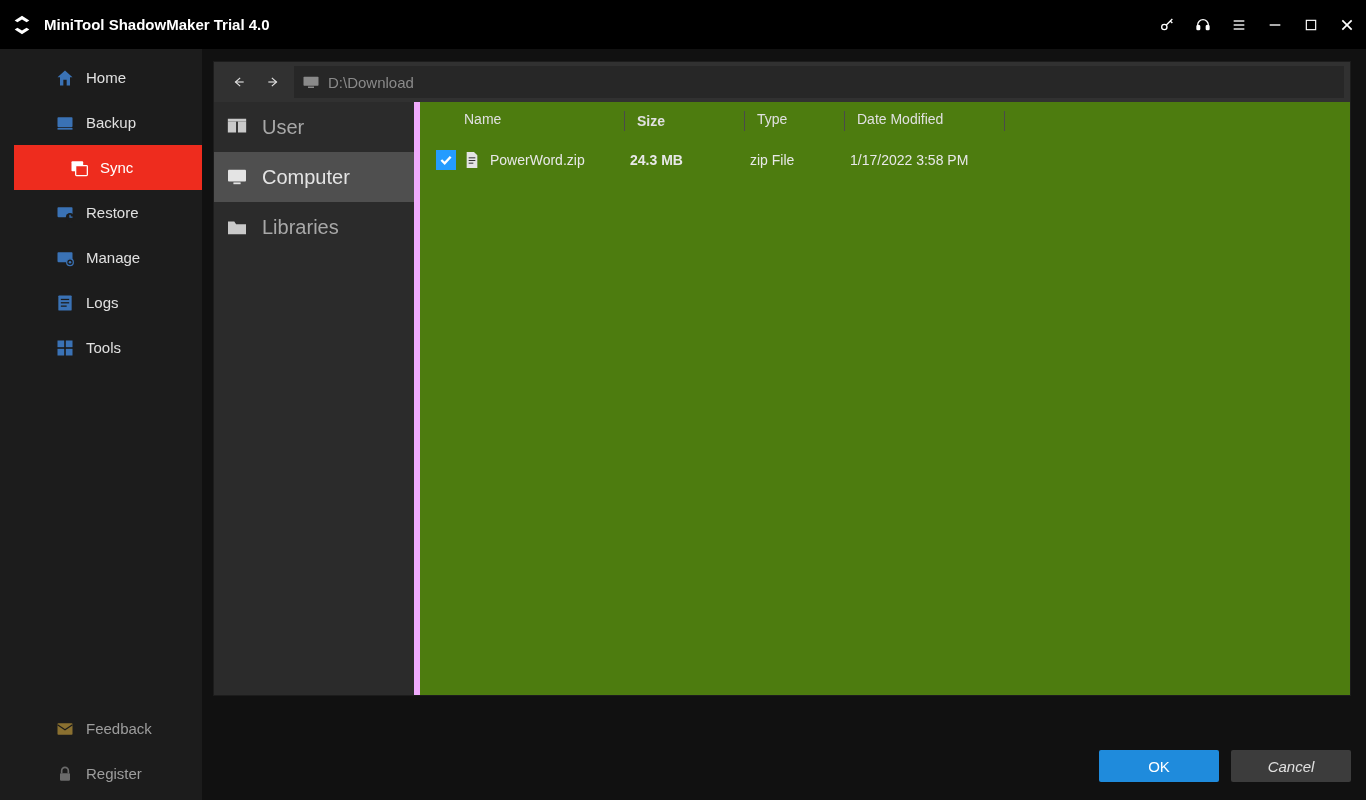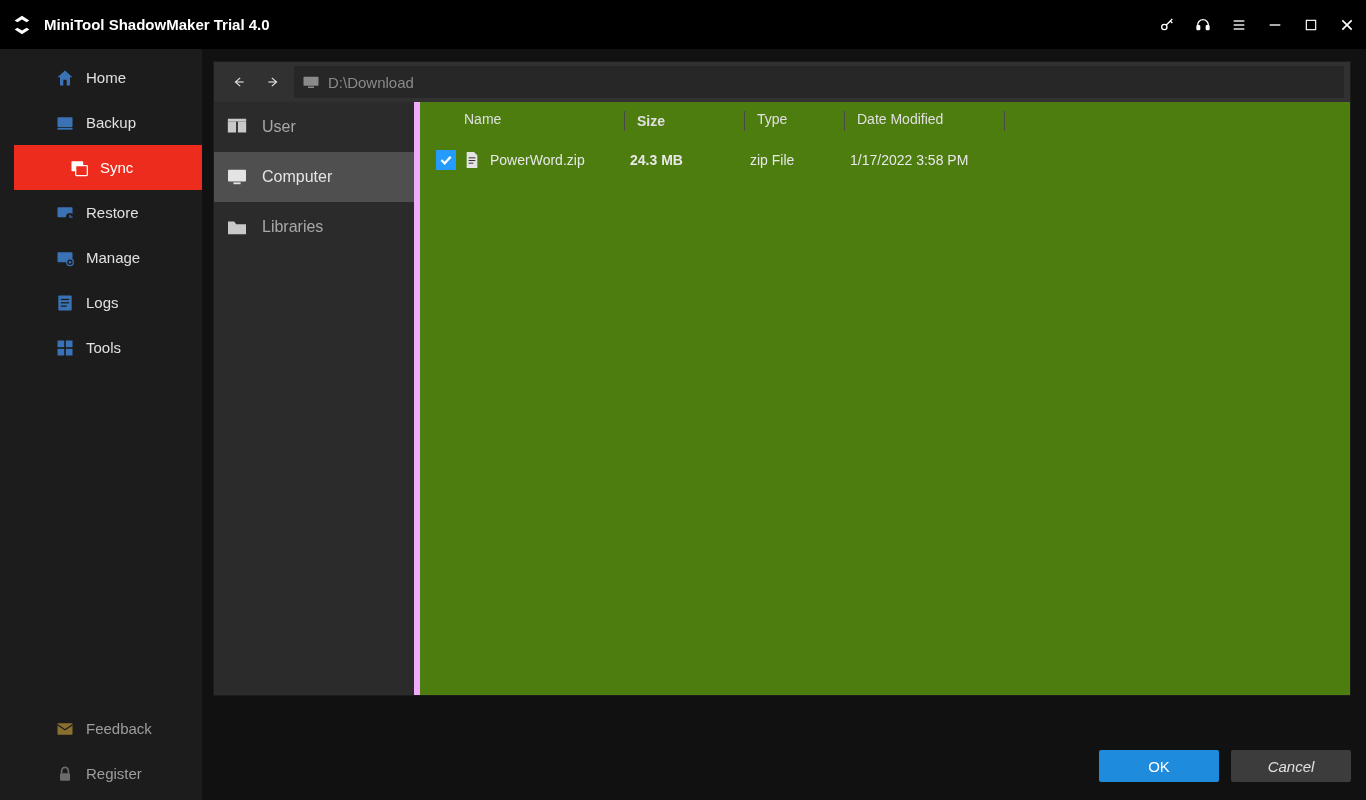--- a/index.html
+++ b/index.html
@@ -29,21 +29,21 @@
   .main { flex:1; background:#111; position:relative; }
   .browser { position:absolute; left:11px; top:12px; right:15px; bottom:104px; background:#313131; border:1px solid #1c1c1c; display:flex; flex-direction:column; }
   
   .pathbar { height:40px; display:flex; align-items:center; gap:0; padding:0 0 0 8px; }
   .navarrow { width:34px; height:40px; display:flex; align-items:center; justify-content:center; cursor:pointer; color:#e0e0e0; }
   .pathbox { flex:1; height:32px; background:#272727; margin:4px 6px 4px 4px; display:flex; align-items:center; padding:0 8px; color:#8a8a8a; font-size:15px; }
   .pathbox .ic { width:18px; height:14px; margin-right:8px; }
   
   .browser-body { flex:1; display:flex; }
   .sourcelist { width:200px; background:#2b2b2b; }
-  .source-item { height:50px; display:flex; align-items:center; padding-left:12px; gap:14px; color:#a8a8a8; font-size:16px; cursor:pointer; }
+  .source-item { height:50px; display:flex; align-items:center; padding-left:12px; gap:14px; color:#a8a8a8; font-size:20px; cursor:pointer; }
   .source-item.sel { background:#4f4f4f; color:#e4e4e4; }
   
   .filepane { flex:1; background:#4d7c0f; display:flex; flex-direction:column; border-left:6px solid #f0abfc; }
   .colhead { height:38px; display:flex; align-items:center; color:#e0e0e0; font-size:14px; }
   .col-cb   { width:44px; }
   .col-name { width:160px; padding-left:0; }
   .col-size { width:120px; border-left:1px solid #4a4a4a; padding-left:12px; line-height:20px;font-weight:bold; }
   .col-type { width:100px; border-left:1px solid #4a4a4a; padding-left:12px; }
   .col-date { width:160px; border-left:1px solid #4a4a4a; padding-left:12px; }
   .col-end  { width:20px; border-left:1px solid #4a4a4a; }

